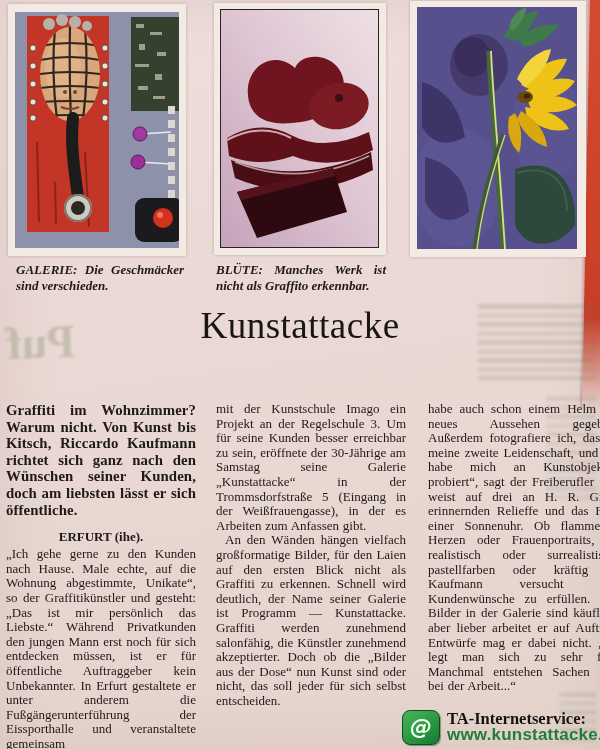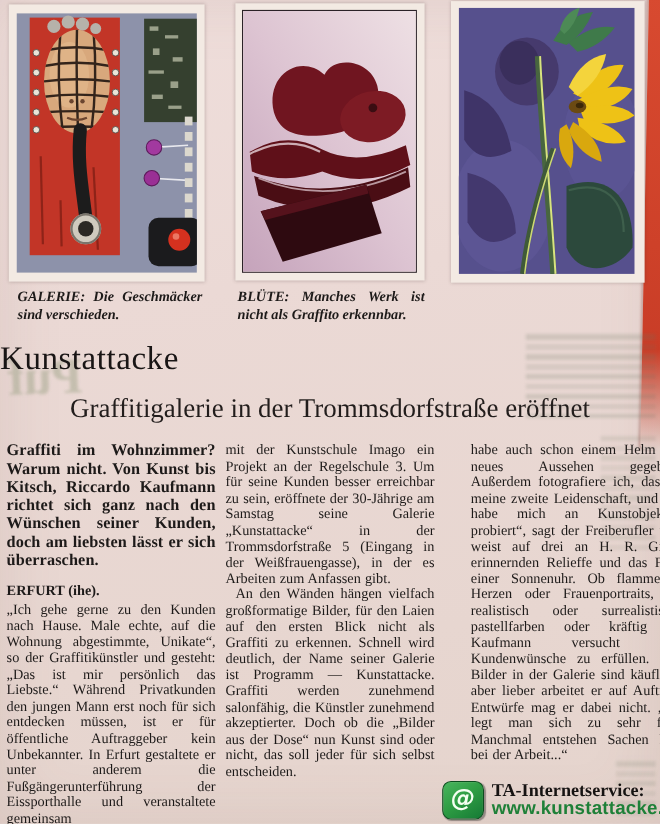--- a/index.html
+++ b/index.html
@@ -26,39 +26,39 @@
     font-weight:bold;font-style:italic;
     font-size:13px;line-height:15.6px;
     text-align:justify;
   }
   #cap1{left:16px;width:168px;}
   #cap2{left:216px;width:170px;}
   #cap3{left:414px;width:172px;}
   
   #headline{
     position:absolute;top:300px;left:0;width:100%;
-    font-size:30px;line-height:52px;
+    text-align:center;font-size:37px;line-height:52px;
     letter-spacing:.5px;color:#191515;
   }
   #subheadline{
     position:absolute;top:356px;left:0;width:100%;
     text-align:center;font-size:24.5px;line-height:32px;color:#221d1c;
   }
   
   .col{position:absolute;top:402px;text-align:justify;}
   #col1{left:6px;width:190px;}
-  #col2{left:205px;width:190px;}
+  #col2{left:216px;width:190px;}
   #col3{left:428px;width:191px;}
   .lead{
     font-weight:bold;font-size:14.8px;line-height:16.6px;
     letter-spacing:.1px;
   }
   .dateline{
     font-weight:bold;font-size:13px;line-height:15px;
-    text-align:left;margin-top:11px;
+    text-align:center;margin-top:11px;
   }
   .bodytext{
     font-size:13px;line-height:14.6px;margin:0;
     word-spacing:.5px;
   }
   .bodytext + .bodytext{text-indent:9px;}
   #col1 .bodytext{margin-top:3px;}
   
   #internet{
     position:absolute;left:402px;top:710px;width:196px;
@@ -262,24 +262,23 @@
       <path d="M88,128 C74,168 64,208 60,242" stroke="#cdd973" stroke-width="1.4" fill="none"></path>
       <path d="M98,162 C140,148 160,178 158,218 C142,242 108,244 98,218 Z" fill="#2c493c"></path>
       <path d="M100,166 C134,156 150,176 150,204" stroke="#3e5f4c" stroke-width="2" fill="none"></path>
     </svg>
   </div>
 
   <div id="cap1" class="caption">GALERIE: Die Geschmäcker sind verschieden.</div>
   <div id="cap2" class="caption">BLÜTE: Manches Werk ist nicht als Graffito erkennbar.</div>
 
   <div id="headline">Kunstattacke</div>
-  <div id="subheadline">Graffitigalerie in der Trommsdorfstraße eröffnet</div>
 
   <div id="col1" class="col">
-    <div class="lead">Graffiti im Wohnzimmer? Warum nicht. Von Kunst bis Kitsch, Riccardo Kaufmann richtet sich ganz nach den Wünschen seiner Kunden, doch am liebsten lässt er sich überraschen.</div>
+    <div class="lead">Graffiti im Wohnzimmer? Warum nicht. Von Kunst bis Kitsch, Riccardo Kaufmann richtet sich ganz nach den Wünschen seiner Kunden, doch am liebsten lässt er sich öffentliche.</div>
     <div class="dateline">ERFURT (ihe).</div>
     <p class="bodytext">„Ich gehe gerne zu den Kunden nach Hause. Male echte, auf die Wohnung abgestimmte, Unikate“, so der Graffitikünstler und gesteht: „Das ist mir persönlich das Liebste.“ Während Privatkunden den jungen Mann erst noch für sich entdecken müssen, ist er für öffentliche Auftraggeber kein Unbekannter. In Erfurt gestaltete er unter anderem die Fußgängerunterführung der Eissporthalle und veranstaltete gemeinsam</p>
   </div>
 
   <div id="col2" class="col">
     <p class="bodytext">mit der Kunstschule Imago ein Projekt an der Regelschule 3. Um für seine Kunden besser erreichbar zu sein, eröffnete der 30-Jährige am Samstag seine Galerie „Kunstattacke“ in der Trommsdorfstraße 5 (Eingang in der Weißfrauengasse), in der es Arbeiten zum Anfassen gibt.</p>
     <p class="bodytext">An den Wänden hängen vielfach großformatige Bilder, für den Laien auf den ersten Blick nicht als Graffiti zu erkennen. Schnell wird deutlich, der Name seiner Galerie ist Programm — Kunstattacke. Graffiti werden zunehmend salonfähig, die Künstler zunehmend akzeptierter. Doch ob die „Bilder aus der Dose“ nun Kunst sind oder nicht, das soll jeder für sich selbst entscheiden.</p>
   </div>
 
   <div id="col3" class="col">

